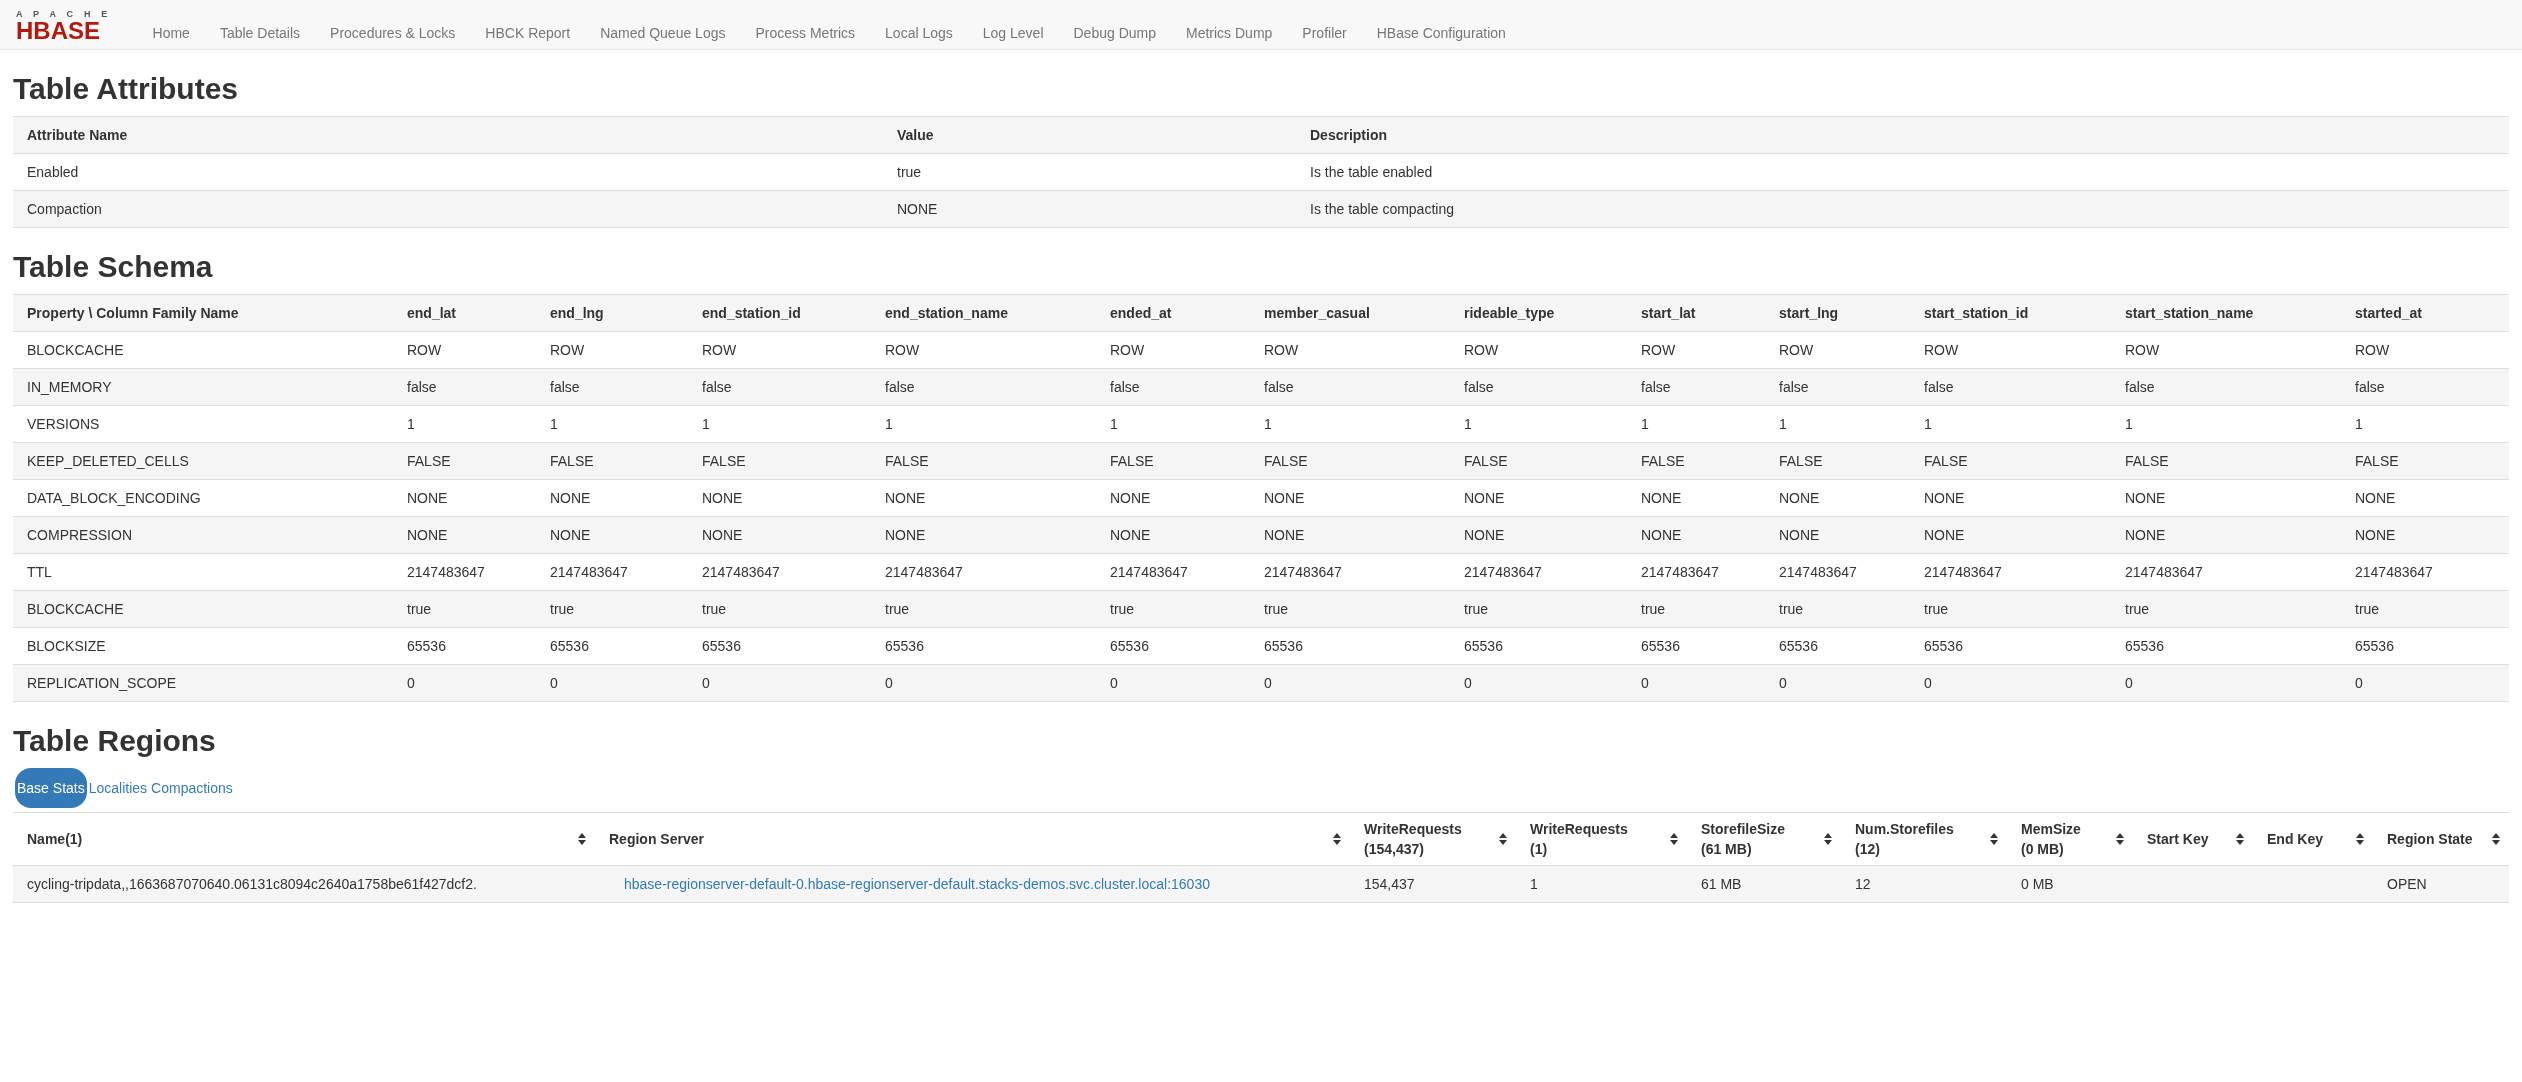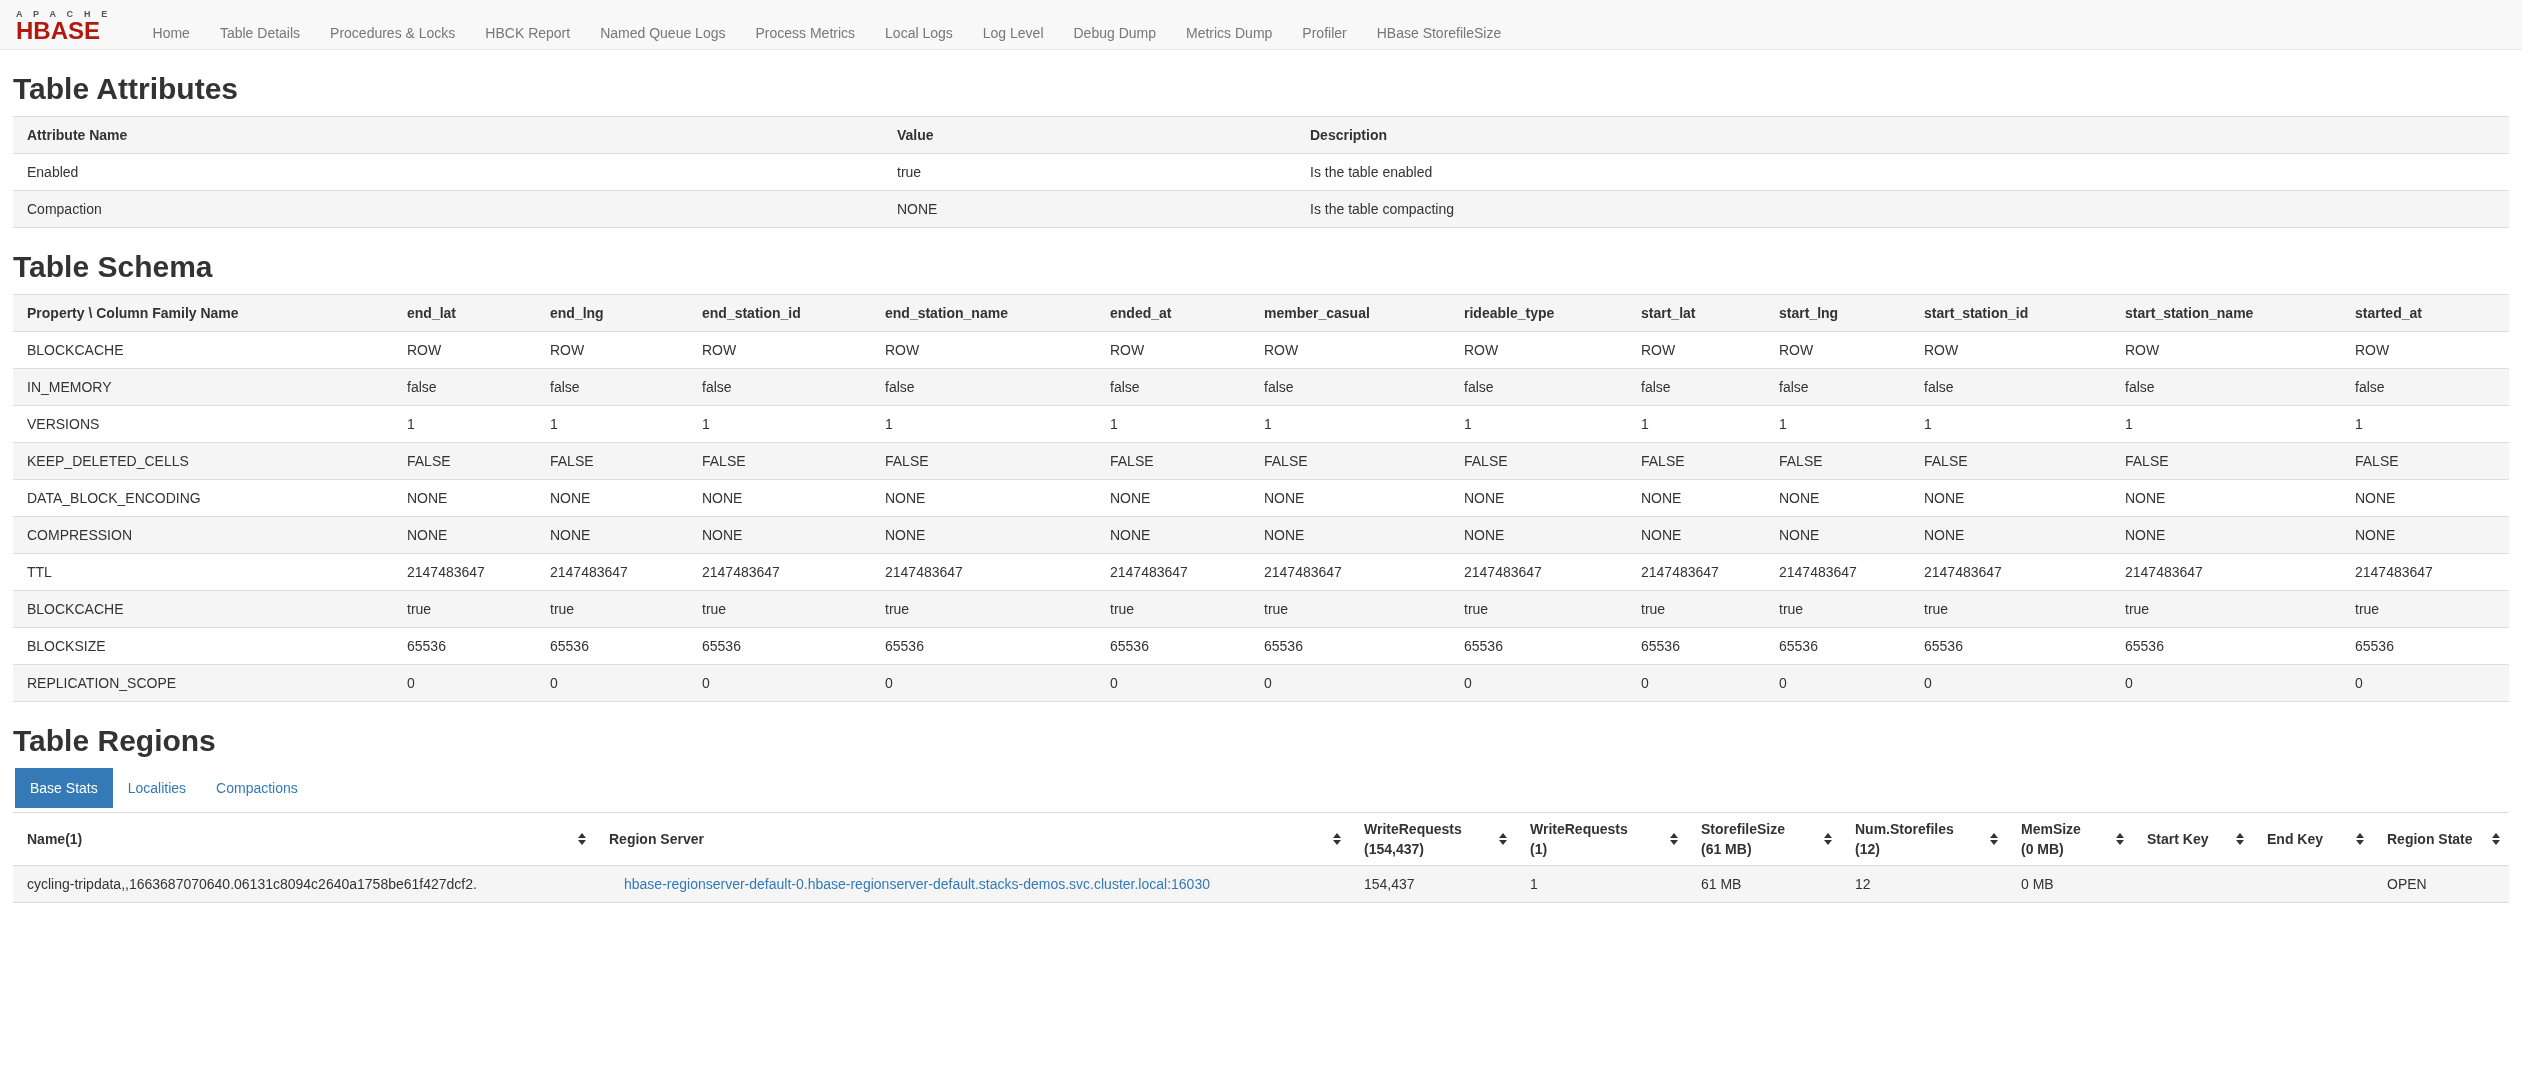--- a/index.html
+++ b/index.html
@@ -33,21 +33,21 @@
   th,td{padding:8px 14px;text-align:left;border-top:1px solid var(--table-border);
     overflow:hidden;white-space:nowrap;text-overflow:ellipsis;font-size:14px;}
   th{font-weight:700;}
   
   table.head-striped thead tr{background:var(--stripe);}
   table.head-striped tbody tr:nth-child(even){background:var(--stripe);}
   
   table.row-striped tbody tr:nth-child(odd){background:var(--stripe);}
   
   .pills{display:flex;list-style:none;margin:0 0 4px 2px;padding:0;}
-  .pills a{display:block;padding:10px 15px;color:var(--accent);text-decoration:none;border-radius:0;cursor:pointer;}
+  .pills a{display:block;padding:10px 2px;color:var(--accent);text-decoration:none;border-radius:16px;cursor:pointer;}
   .pills a.active{background:var(--accent);color:#fff;}
   
   #regions-table th{position:relative;vertical-align:middle;padding:6px 26px 6px 14px;cursor:pointer;}
   #regions-table th .th-label,#regions-table th .th-sub{display:block;line-height:20px;}
   .sort-icon{position:absolute;right:9px;top:50%;margin-top:-6px;display:flex;flex-direction:column;align-items:center;}
   .sort-icon .tri-up{width:0;height:0;border-left:4px solid transparent;border-right:4px solid transparent;
     border-bottom:5px solid #333;margin-bottom:2px;}
   .sort-icon .tri-down{width:0;height:0;border-left:4px solid transparent;border-right:4px solid transparent;
     border-top:5px solid #333;}
   a.cell-link{color:var(--accent);text-decoration:none;cursor:pointer;margin-left:15px;}
@@ -89,21 +89,21 @@
       <li>
         <a>Debug Dump</a>
       </li>
       <li>
         <a>Metrics Dump</a>
       </li>
       <li>
         <a>Profiler</a>
       </li>
       <li>
-        <a>HBase StorefileSize</a>
+        <a>HBase Configuration</a>
       </li>
     </ul>
 </nav>
 
 <div class="container">
 
 
   <section>
     <h2>Table Attributes</h2>
     <table id="attributes-table" class="head-striped">

